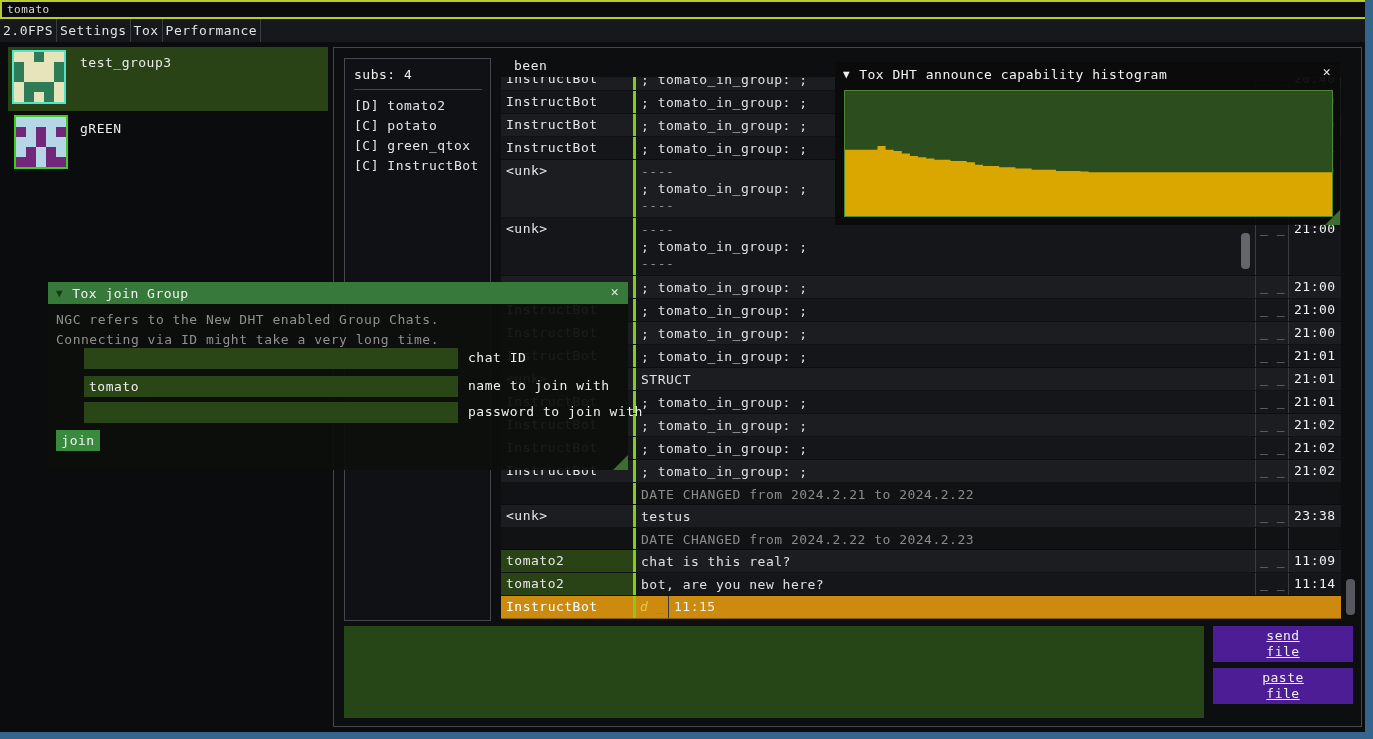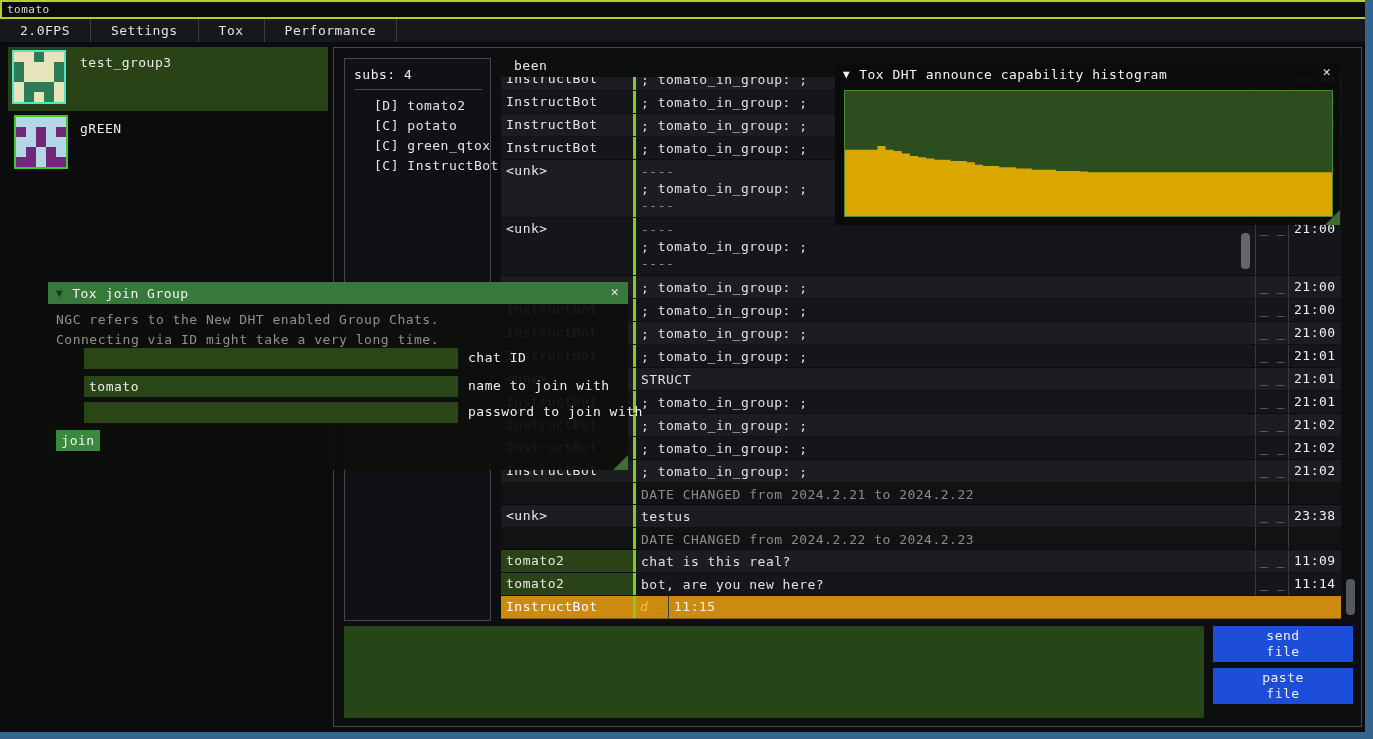--- a/index.html
+++ b/index.html
@@ -17,21 +17,21 @@
   .titlebar{
     position:absolute; left:0; top:0; width:1373px; height:19px;
     background:#0b0b0b; border:2px solid #b8cd2c;
     font-size:11px; line-height:15px; padding-left:5px; color:#dcdcdc;
   }
   .menubar{
     position:absolute; left:0; top:19px; width:1373px; height:23px;
     background:#16181c; display:flex; align-items:stretch;
   }
   .menu-item{
-    padding:0 20px; line-height:23px; color:#e2e2e2;
+    padding:0 3px; line-height:23px; color:#e2e2e2;
     border-right:1px solid #3a3e44; cursor:default; white-space:nowrap;
   }
   .border-right{ position:absolute; right:0; top:0; width:8px; height:739px; background:#35648c; z-index:40;}
   .border-bottom{ position:absolute; left:0; bottom:0; width:1373px; height:7px; background:#35648c; z-index:40;}
   
   .group-item{ position:absolute; left:8px; width:320px; }
   .group-item.sel{ background:#2a4316; }
   .g1{ top:47px; height:64px; }
   .g2{ top:113px; height:60px; }
   .avatar{
@@ -45,21 +45,21 @@
   .chat-panel{
     position:absolute; left:333px; top:47px; width:1029px; height:680px;
     border:1px solid #44474d; background:#0d0e10; z-index:1;
   }
   .subs-box{
     position:absolute; left:10px; top:10px; width:147px; height:563px;
     border:1px solid #44474d; background:#101114; padding:8px 0 0 9px;
   }
   .subs-title{ color:#efefef; }
   .subs-sep{ border-bottom:1px solid #45484e; margin:7px 8px 6px 0; }
-  .subs-member{ line-height:20px; color:#e4e4e4; list-style:none; white-space:nowrap;margin-left:20px; }
+  .subs-member{ line-height:20px; color:#e4e4e4; list-style:none; white-space:nowrap; }
   .tab-debug{ position:absolute; left:180px; top:10px; height:19px; color:#e8e8e8; }
   
   .chat-table{ position:absolute; left:167px; top:29px; width:840px; }
   .crow{ display:flex; width:100%; overflow:hidden; border-bottom:1px solid rgba(0,0,0,.35); }
   .crow.lite{ background:#1b1d20; }
   .crow.dark{ background:#141619; }
   .crow.daterow{ background:#111214; }
   .crow.hl{ background:#cc8a0e; }
   .c-sender{ width:135px; border-right:3px solid #84cc16; padding:3px 0 0 5px; overflow:hidden; white-space:nowrap; }
   .c-msg{ flex:1; border-right:1px solid #393d42; padding:3px 0 0 5px; overflow:hidden; }
@@ -74,22 +74,22 @@
   .crow.partial > div{ margin-top:-9px; }
   .scroll-thumb{ position:absolute; background:#63666b; border-radius:4px; }
   
   .msg-input{
     position:absolute; left:10px; top:578px; width:860px; height:92px;
     background:#274617; border:none; outline:none; resize:none;
     color:#e6e6e6; font-family:"DejaVu Sans Mono",monospace; font-size:13px; padding:4px;
   }
   .file-btn{
     position:absolute; left:879px; width:140px; height:36px;
-    background:#1d4ed8; color:#f0f0f0; text-align:center;
-    display:flex; flex-direction:column; justify-content:center; line-height:16px; cursor:default;
+    background:#4c1d95; color:#f0f0f0; text-align:center;
+    display:flex; flex-direction:column; justify-content:center; line-height:16px; cursor:default;text-decoration:underline;
   }
   .send-btn{ top:578px; } .paste-btn{ top:620px; }
   
   .window{ position:absolute; z-index:10; }
   .win-title{ height:22px; display:flex; align-items:center; padding:0 8px; position:relative; }
   .win-title-text{ color:#f4f4f4; white-space:nowrap; }
   .arrow{ font-size:11px; margin-right:9px; }
   .win-close{ position:absolute; right:9px; top:2px; color:#e8e8e8; font-size:13px; cursor:default; }
   .grip{ position:absolute; right:0; bottom:0; width:0; height:0;
          border-left:15px solid transparent; border-bottom:15px solid #3c6e31; }

